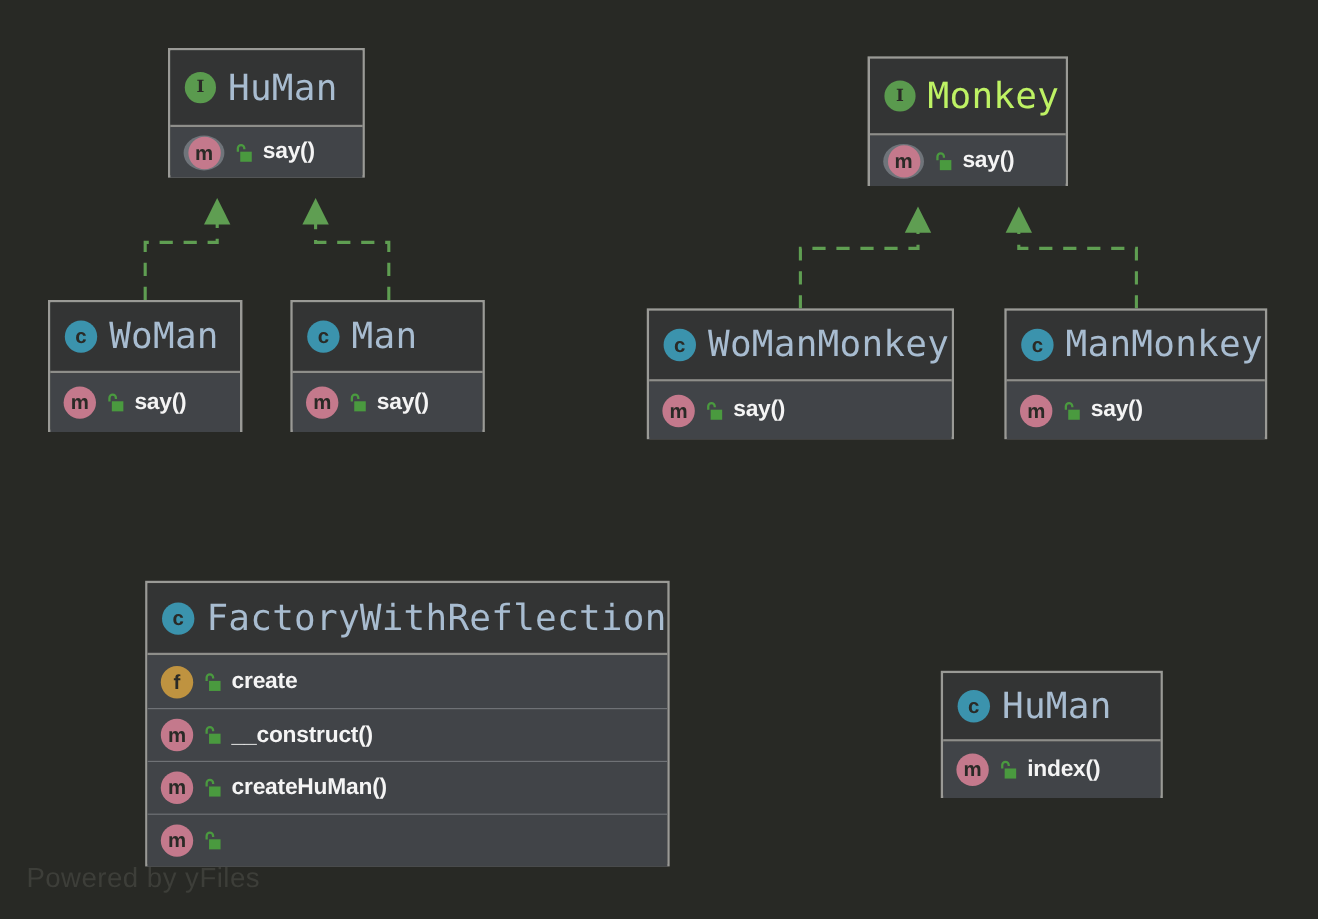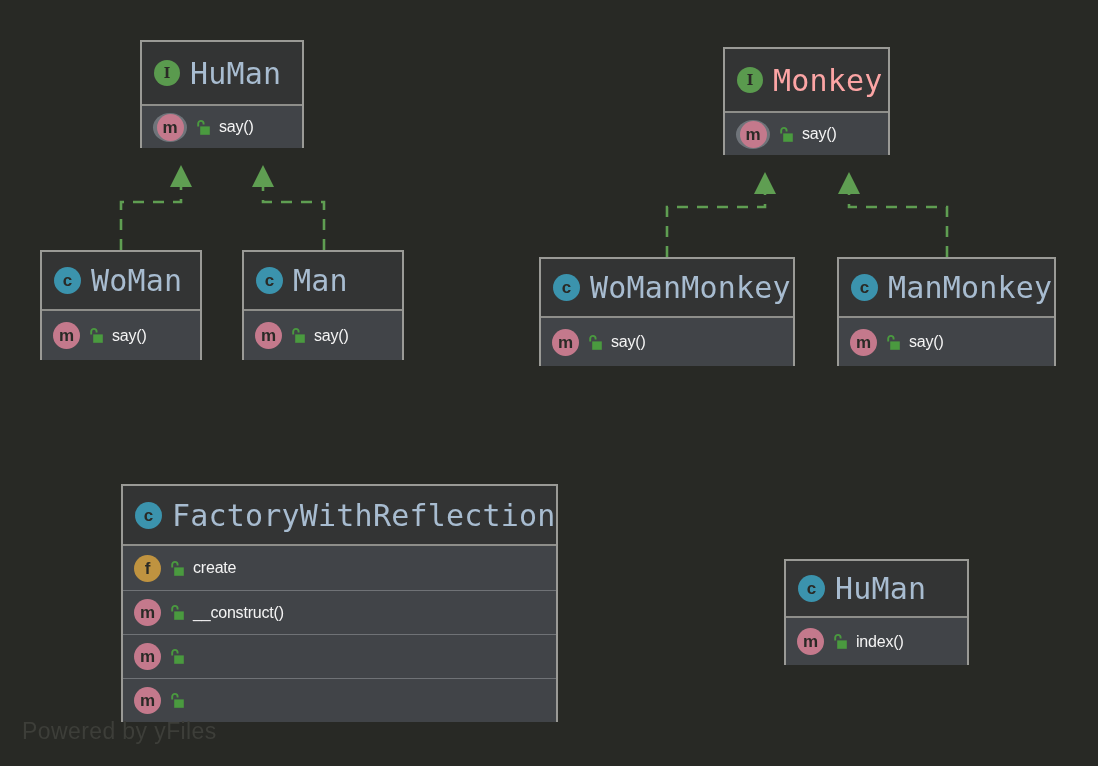--- a/index.html
+++ b/index.html
@@ -73,22 +73,22 @@
     align-items: center;
     gap: 8px;
     padding: 0 11px;
     background: #414448;
   }
   .uml-row + .uml-row {
     border-top: 1px solid #6f7276;
   }
   .member-name {
     font-family: "Liberation Sans", sans-serif;
-    font-weight: normal;
-    font-size: 16px;
+    font-weight: bold;
+    font-size: 19px;
     color: #f4f4f4;
     white-space: nowrap;
     letter-spacing: -0.2px;
   }
 
   
   .badge {
     position: relative;
     flex: 0 0 auto;
     border-radius: 50%;
@@ -193,21 +193,21 @@
               <path d="M3.2 7.5 V4.6 A2.7 2.7 0 0 1 8.6 4.6 V5.4" fill="none" stroke="#4a9a3f" stroke-width="1.9"></path>
               <rect x="5.2" y="7.4" width="9.6" height="8.4" fill="#4a9a3f"></rect>
             </svg>
             <span class="member-name" style="color: rgb(244, 244, 244);">say()</span>
           </div>
         </div>
       </div>
       <div class="uml-node" style="left: 723px; top: 47px; width: 167px; height: 108px; border-color: rgb(154, 154, 150);">
         <div class="uml-header has-body" style="height: 62px; background: rgb(51, 52, 52);">
           <div class="badge badge-interface">I</div>
-          <div class="uml-title" style="color: #fca5a5;">Monkey</div>
+          <div class="uml-title" style="color: #bef264;">Monkey</div>
         </div>
         <div class="uml-compartment" style="border-top-color: rgb(142, 142, 138);">
           <div class="uml-row" style="height: 42px; background: rgb(65, 68, 72);">
             <div class="badge-abstract-wrap">
               <div class="disc"></div>
               <div class="badge badge-method">m</div>
             </div>
             <svg class="lock-icon" viewBox="0 0 16 17">
               <path d="M3.2 7.5 V4.6 A2.7 2.7 0 0 1 8.6 4.6 V5.4" fill="none" stroke="#4a9a3f" stroke-width="1.9"></path>
               <rect x="5.2" y="7.4" width="9.6" height="8.4" fill="#4a9a3f"></rect>
@@ -301,20 +301,21 @@
               <rect x="5.2" y="7.4" width="9.6" height="8.4" fill="#4a9a3f"></rect>
             </svg>
             <span class="member-name" style="color: rgb(244, 244, 244);">__construct()</span>
           </div>
           <div class="uml-row" style="height: 44px; background: rgb(65, 68, 72);">
             <div class="badge badge-method">m</div>
             <svg class="lock-icon" viewBox="0 0 16 17">
               <path d="M3.2 7.5 V4.6 A2.7 2.7 0 0 1 8.6 4.6 V5.4" fill="none" stroke="#4a9a3f" stroke-width="1.9"></path>
               <rect x="5.2" y="7.4" width="9.6" height="8.4" fill="#4a9a3f"></rect>
             </svg>
+            <span class="member-name" style="color: rgb(244, 244, 244);">createHuMan()</span>
           </div>
           <div class="uml-row" style="height: 44px; background: rgb(65, 68, 72);">
             <div class="badge badge-method">m</div>
             <svg class="lock-icon" viewBox="0 0 16 17">
               <path d="M3.2 7.5 V4.6 A2.7 2.7 0 0 1 8.6 4.6 V5.4" fill="none" stroke="#4a9a3f" stroke-width="1.9"></path>
               <rect x="5.2" y="7.4" width="9.6" height="8.4" fill="#4a9a3f"></rect>
             </svg>
           </div>
         </div>
       </div>

